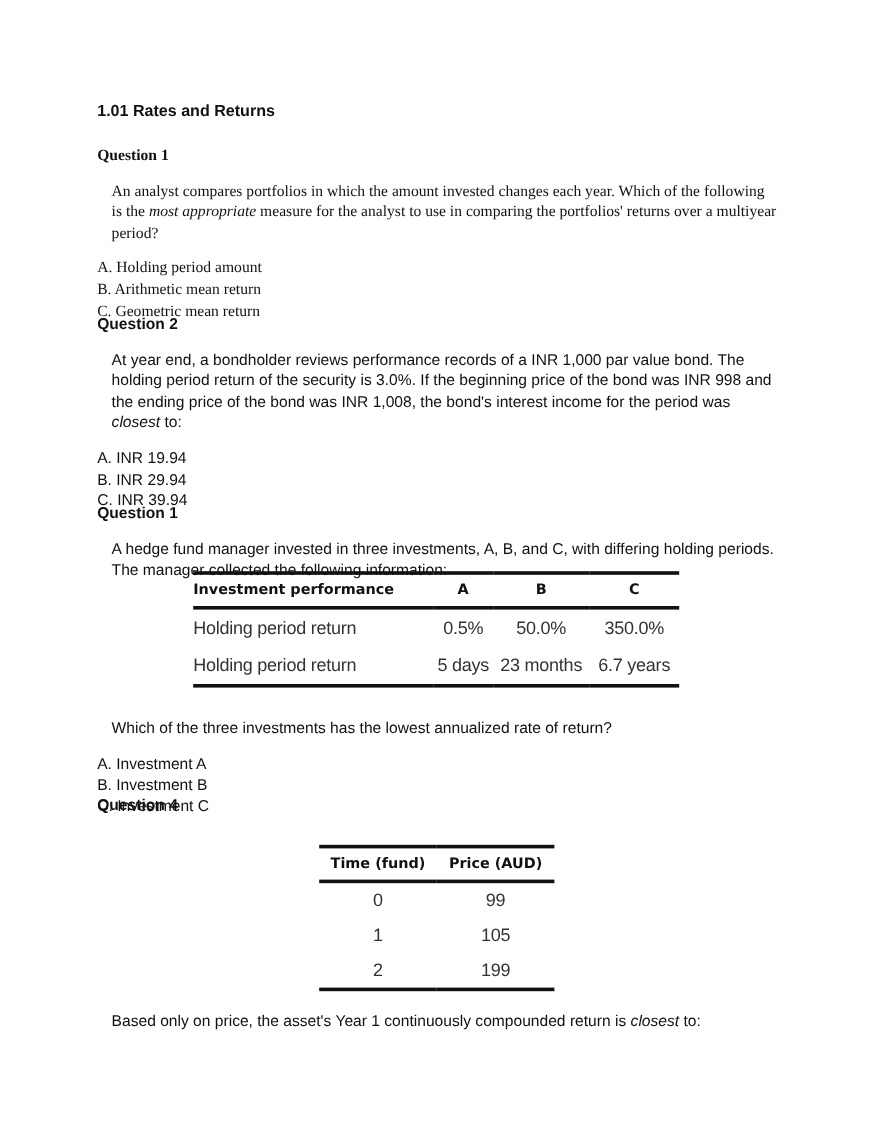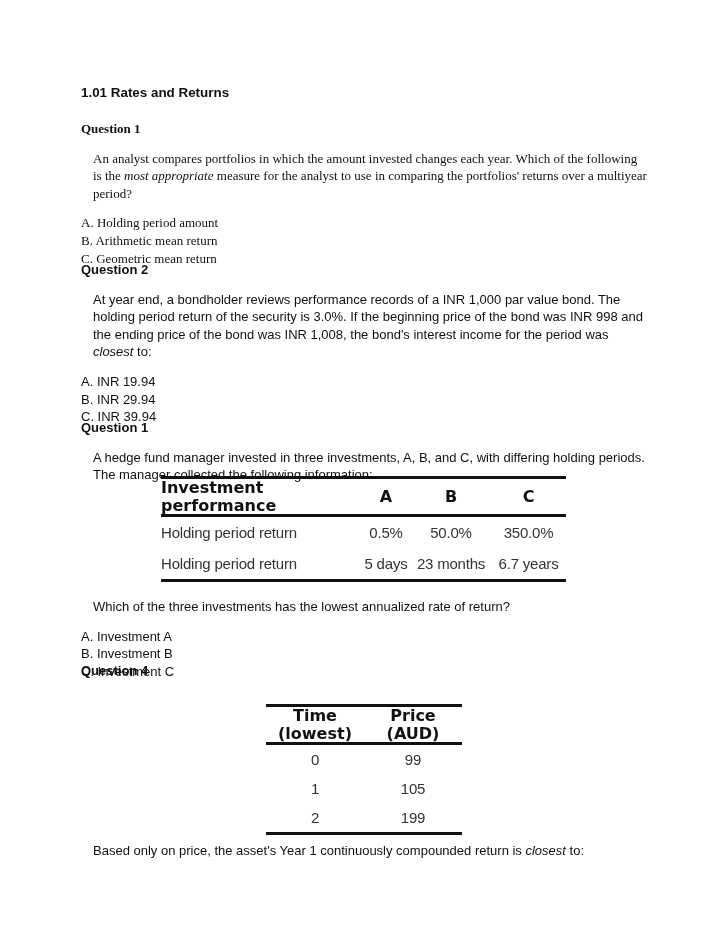--- a/index.html
+++ b/index.html
@@ -45,21 +45,21 @@
     .q4 { position: absolute; top: 578px; }
 
     table.data {
       border-collapse: collapse;
       font-family: "Liberation Sans", sans-serif;
       color: #333333;
     }
     table.data th {
       font-family: "DejaVu Sans", sans-serif;
       font-weight: bold;
-      font-size: 16px;
+      font-size: 12px;
       color: #111111;
       border-bottom: 3px solid #111;
       height: 26px;
       padding: 0;
     }
     table.data thead tr { border-top: 3px solid #111; }
     table.data tbody tr:last-child td { border-bottom: 3px solid #111; }
     table.data td {
       font-size: 15px;
       padding: 0;
@@ -165,21 +165,21 @@
   <div class="question q4" style="width:580px;">
     <p class="q-heading">Question 4</p>
 
     <table class="data t2">
       <colgroup>
           <col class="c0">
           <col class="c1">
         </colgroup>
       <thead>
         <tr>
-          <th>Time (lowest)</th>
+          <th>Time (fund)</th>
           <th>Price (AUD)</th>
         </tr>
       </thead>
       <tbody>
         <tr>
           <td>0</td>
           <td>99</td>
         </tr>
         <tr>
           <td>1</td>

